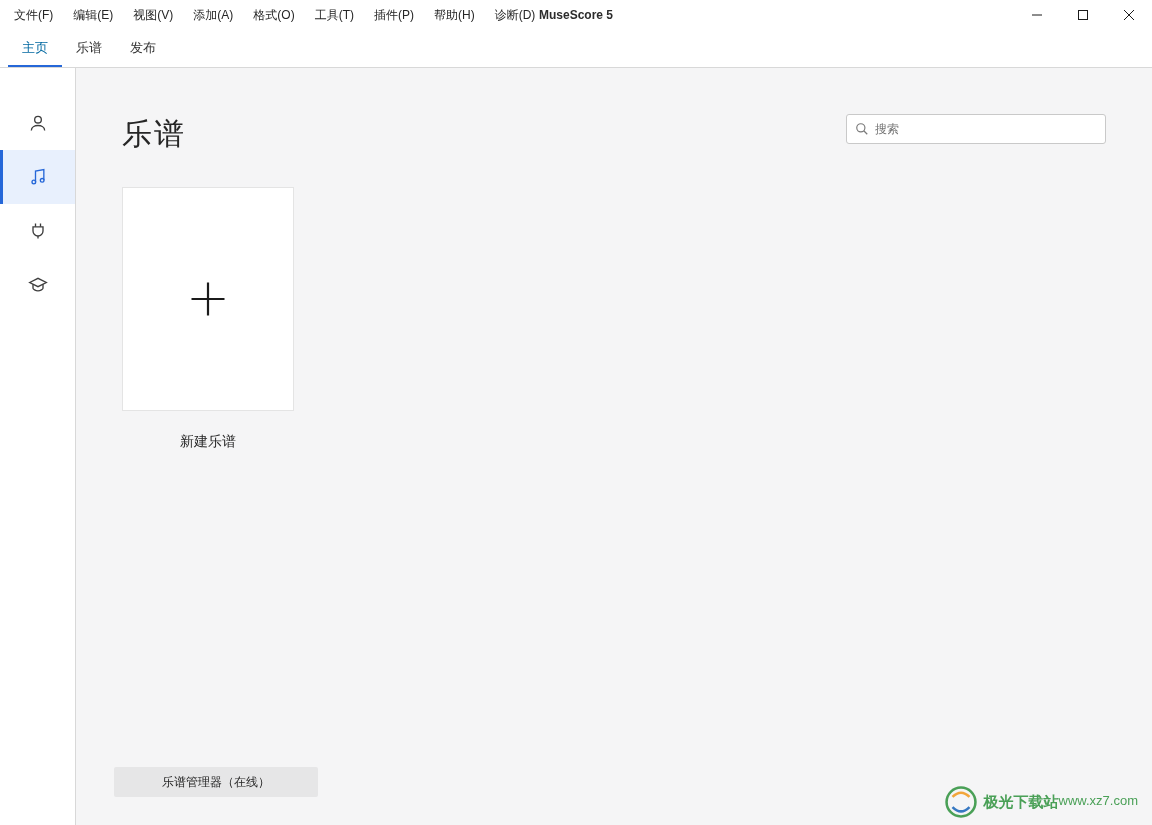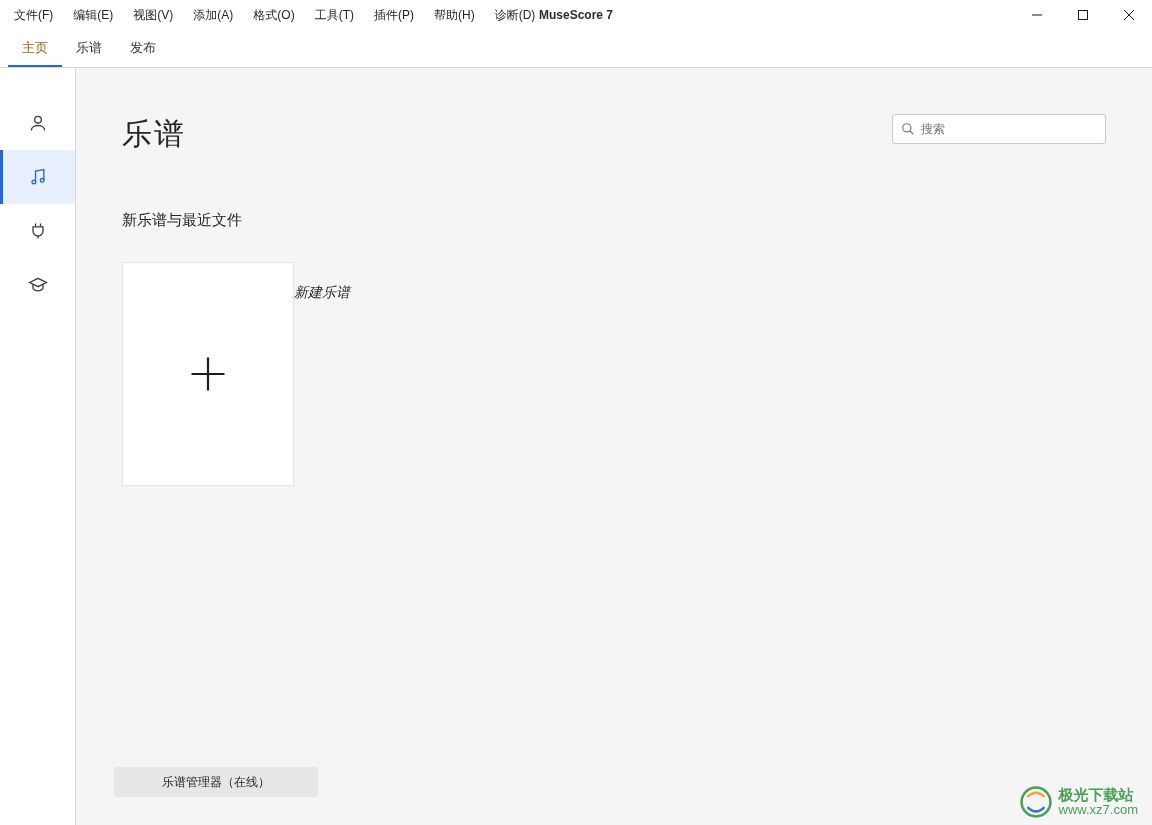--- a/index.html
+++ b/index.html
@@ -10,75 +10,75 @@
   .menu-items { display: flex; justify-content: center; }
   .menu-item { padding: 0 10px; height: 30px; line-height: 30px; cursor: default; }
   .app-title { position: absolute; left: 50%; transform: translateX(-50%); font-size: 12px; font-weight: 600; color: #2c2c2c; }
   .window-controls { position: absolute; right: 0; top: 0; display: flex; height: 30px; }
   .win-ctrl { width: 46px; height: 30px; display: flex; align-items: center; justify-content: center; }
   .win-ctrl svg { display: block; }
 
   
   .tabsbar { height: 38px; display: flex; align-items: flex-end; padding: 0 8px; border-bottom: 1px solid #d8d8d8; }
   .tab { padding: 0 14px; height: 38px; line-height: 38px; font-size: 13px; color: #333; border-bottom: 2px solid transparent; }
-  .tab.active { color: #a16207; border-bottom-color: #2567d8; }
+  .tab.active { color: #0369a1; border-bottom-color: #2567d8; }
 
   
   .bodywrap { display: flex; height: calc(825px - 30px - 38px); }
 
   
   .sidebar { width: 76px; border-right: 1px solid #d8d8d8; display: flex; flex-direction: column; align-items: stretch; padding-top: 28px; }
   .side-item { height: 54px; display: flex; align-items: center; justify-content: center; color: #3d3d3d; }
   .side-item.active { background: #e8f0fd; color: #2567d8; position: relative; }
   .side-item.active::before { content: ""; position: absolute; left: 0; top: 0; bottom: 0; width: 3px; background: #2567d8; }
 
   
   .content { flex: 1; background: #f5f5f6; position: relative; padding: 46px 46px 0 46px; display: flex; flex-direction: column; }
 
   .content-header { display: flex; align-items: flex-start; justify-content: space-between; }
   .page-title { font-size: 30px; font-weight: 400; color: #262626; letter-spacing: 2px; }
-  .searchbox { display: flex; align-items: center; width: 214px; height: 30px; background: #ffffff; border: 1px solid #c9c9c9; border-radius: 3px; padding: 0 8px; color: #9c9c9c; }
+  .searchbox { display: flex; align-items: center; width: 260px; height: 30px; background: #ffffff; border: 1px solid #c9c9c9; border-radius: 3px; padding: 0 8px; color: #9c9c9c; }
   .searchbox input { border: none; outline: none; flex: 1; font-size: 12px; background: transparent; }
   .searchbox svg { margin-right: 6px; flex: 0 0 auto; }
 
   .subtitle { margin-top: 56px; font-size: 15px; color: #262626; }
 
   .cards { display: flex; margin-top: 32px; }
-  .card { display: flex; flex-direction: row; align-items: flex-start; cursor: default; font-style: italic; }
+  .card { display: flex; flex-direction: column; align-items: center; cursor: default; }
   .card-thumb { width: 172px; height: 224px; background: #ffffff; border: 1px solid #e4e4e4; display: flex; align-items: center; justify-content: center; }
   .card-label { margin-top: 22px; font-size: 14px; color: #262626; }
 
   .content-footer { position: absolute; left: 38px; right: 46px; bottom: 28px; display: flex; justify-content: space-between; }
   .footer-left, .footer-right { display: flex; gap: 20px; }
   .btn { height: 30px; padding: 0 36px; font-size: 12px; background: #e6e6e7; border: none; color: #262626; display: flex; align-items: center; justify-content: center; min-width: 130px; border-radius: 2px; }
   .btn-wide { min-width: 204px; }
 
   
   .watermark { position: absolute; right: 14px; bottom: 6px; display: flex; align-items: center; gap: 6px; pointer-events: none; }
   .wm-logo { width: 34px; height: 34px; }
-  .wm-text { display: flex; flex-direction: column; line-height: 1.1; }
+  .wm-text { display: flex; flex-direction: row; line-height: 1.1; }
   .wm-text .zh { font-size: 15px; color: #4aa057; font-weight: 600; }
   .wm-text .en { font-size: 13px; color: #4aa057; }
 </style>
 </head>
 <body>
 
 <div class="menubar">
   <div class="menu-items">
     <div class="menu-item">文件(F)</div>
     <div class="menu-item">编辑(E)</div>
     <div class="menu-item">视图(V)</div>
     <div class="menu-item">添加(A)</div>
     <div class="menu-item">格式(O)</div>
     <div class="menu-item">工具(T)</div>
     <div class="menu-item">插件(P)</div>
     <div class="menu-item">帮助(H)</div>
     <div class="menu-item">诊断(D)</div>
   </div>
-  <div class="app-title">MuseScore 7</div>
+  <div class="app-title">MuseScore 5</div>
   <div class="window-controls">
     <div class="win-ctrl">
       <svg width="10" height="10" viewBox="0 0 10 10">
           <line x1="0" y1="5" x2="10" y2="5" stroke="#1b1b1b" stroke-width="1"></line>
         </svg>
     </div>
     <div class="win-ctrl">
       <svg width="10" height="10" viewBox="0 0 10 10">
           <rect x="0.5" y="0.5" width="9" height="9" fill="none" stroke="#1b1b1b" stroke-width="1"></rect>
         </svg>
@@ -135,21 +135,20 @@
       <div class="page-title">乐谱</div>
       <div class="searchbox">
         <svg width="14" height="14" viewBox="0 0 24 24" fill="none" stroke="#7a7a7a" stroke-width="2">
           <circle cx="10" cy="10" r="7"></circle>
             <line x1="21" y1="21" x2="15" y2="15"></line>
         </svg>
         <input type="text" placeholder="搜索" style="">
       </div>
     </div>
 
-    <div class="subtitle">新乐谱与最近文件</div>
 
     <div class="cards">
       <div class="card">
         <div class="card-thumb">
           <svg width="44" height="44" viewBox="0 0 24 24" stroke="#1b1b1b" stroke-width="1.2">
             <line x1="12" y1="3" x2="12" y2="21"></line>
               <line x1="3" y1="12" x2="21" y2="12"></line>
           </svg>
         </div>
         <div class="card-label">新建乐谱</div>

